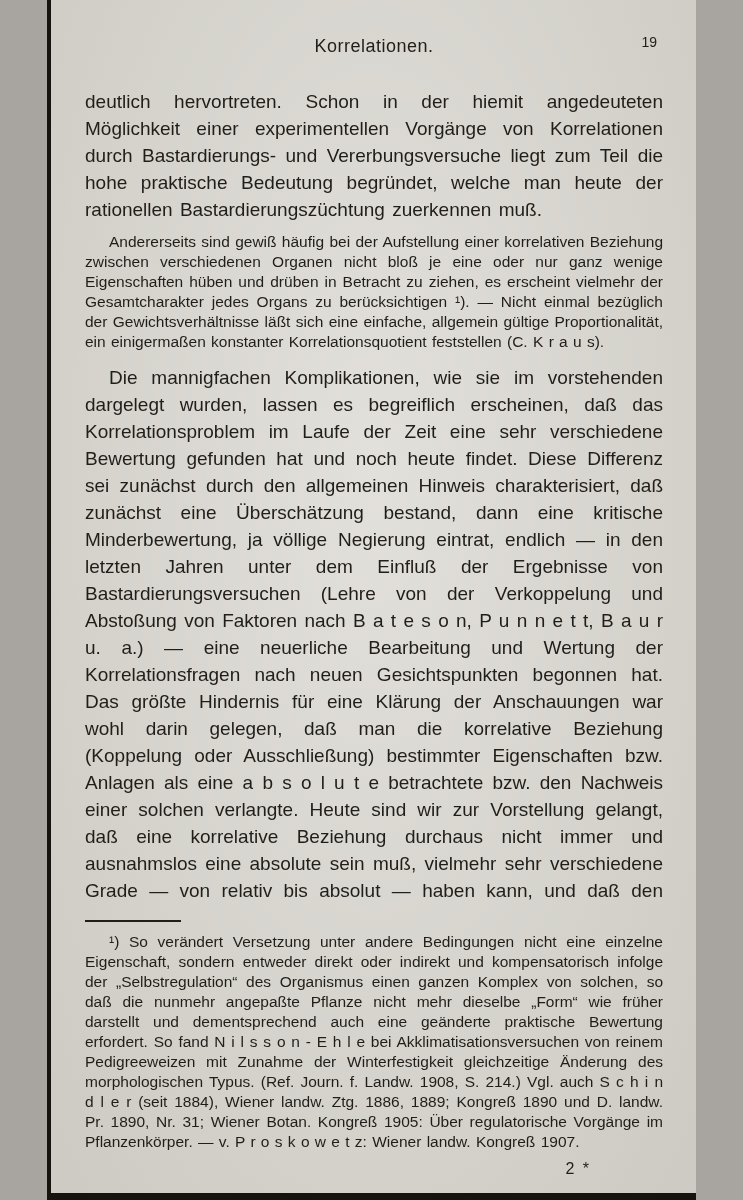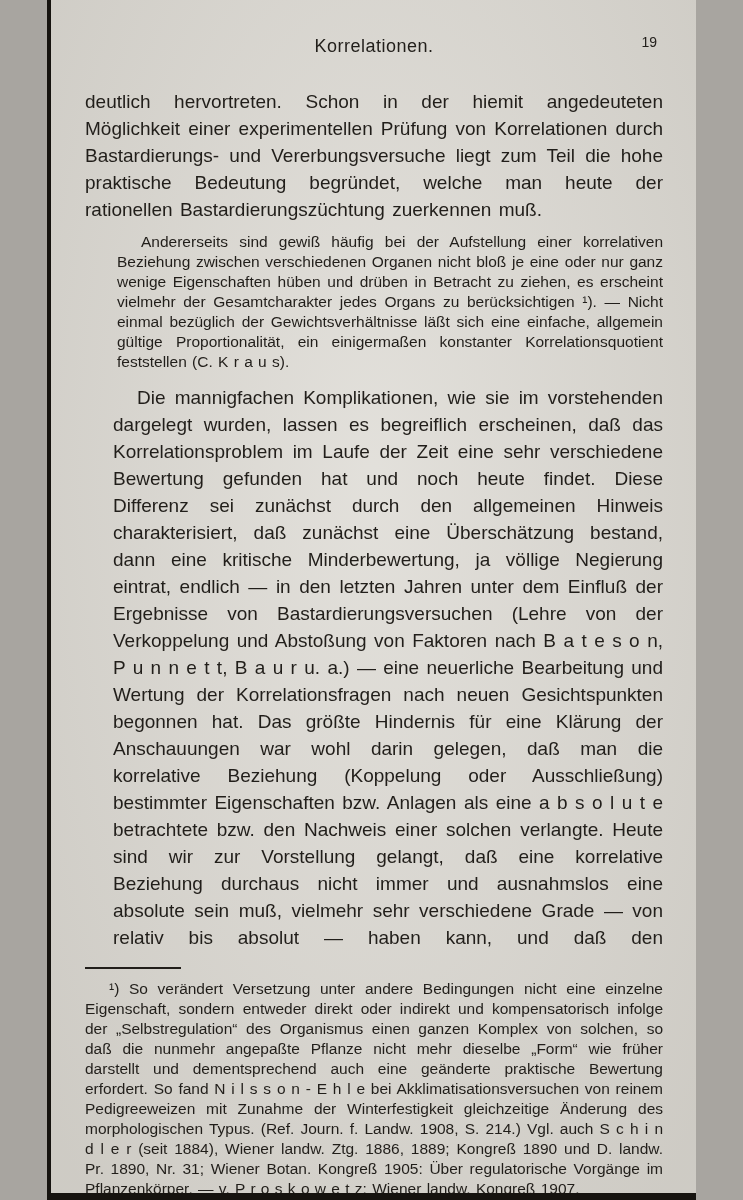--- a/index.html
+++ b/index.html
@@ -50,22 +50,22 @@
     font-size: 19px;
     line-height: 27px;
     word-spacing: 2px;
   }
   .small {
     font-size: 15.5px;
     line-height: 20px;
     word-spacing: 1px;
   }
   .indent { text-indent: 24px; }
-  .gap-top-sm { margin-top: 9px; margin-left: 32px; }
-  .gap-top-md { margin-top: 12px; margin-left: 28px; }
+  .gap-top-sm { margin-top: 9px; }
+  .gap-top-md { margin-top: 12px; }
   .last-justified { text-align-last: justify; }
   .footnote-rule {
     width: 96px;
     height: 2px;
     background: #211e1a;
     margin: 16px 0 10px 0;
   }
   .signature {
     text-align: right;
     padding-right: 72px;
@@ -77,21 +77,21 @@
 </head>
 <body>
 
 <div class="page">
 
   <div class="header">
     <span class="running-title">Korrelationen.</span>
     <span class="page-number">19</span>
   </div>
 
-  <p class="main">deutlich hervortreten. Schon in der hiemit angedeuteten Möglichkeit einer experimentellen Prüfung von Korrelationen durch Bastardierungs- und Vererbungsversuche liegt zum Teil die hohe praktische Bedeutung begründet, welche man heute der rationellen Bastardierungszüchtung zuerkennen muß.</p>
+  <p class="main">deutlich hervortreten. Schon in der hiemit angedeuteten Möglichkeit einer experimentellen Vorgänge von Korrelationen durch Bastardierungs- und Vererbungsversuche liegt zum Teil die hohe praktische Bedeutung begründet, welche man heute der rationellen Bastardierungszüchtung zuerkennen muß.</p>
 
   <p class="small indent gap-top-sm">Andererseits sind gewiß häufig bei der Aufstellung einer korrelativen Beziehung zwischen verschiedenen Organen nicht bloß je eine oder nur ganz wenige Eigenschaften hüben und drüben in Betracht zu ziehen, es erscheint vielmehr der Gesamtcharakter jedes Organs zu berücksichtigen ¹). — Nicht einmal bezüglich der Gewichtsverhältnisse läßt sich eine einfache, allgemein gültige Proportionalität, ein einigermaßen konstanter Korrelationsquotient feststellen (C. K r a u s).</p>
 
   <p class="main indent gap-top-md last-justified">Die mannigfachen Komplikationen, wie sie im vorstehenden dargelegt wurden, lassen es begreiflich erscheinen, daß das Korrelationsproblem im Laufe der Zeit eine sehr verschiedene Bewertung gefunden hat und noch heute findet. Diese Differenz sei zunächst durch den allgemeinen Hinweis charakterisiert, daß zunächst eine Überschätzung bestand, dann eine kritische Minderbewertung, ja völlige Negierung eintrat, endlich — in den letzten Jahren unter dem Einfluß der Ergebnisse von Bastardierungsversuchen (Lehre von der Verkoppelung und Abstoßung von Faktoren nach B a t e s o n, P u n n e t t, B a u r u. a.) — eine neuerliche Bearbeitung und Wertung der Korrelationsfragen nach neuen Gesichtspunkten begonnen hat. Das größte Hindernis für eine Klärung der Anschauungen war wohl darin gelegen, daß man die korrelative Beziehung (Koppelung oder Ausschließung) bestimmter Eigenschaften bzw. Anlagen als eine a b s o l u t e betrachtete bzw. den Nachweis einer solchen verlangte. Heute sind wir zur Vorstellung gelangt, daß eine korrelative Beziehung durchaus nicht immer und ausnahmslos eine absolute sein muß, vielmehr sehr verschiedene Grade — von relativ bis absolut — haben kann, und daß den</p>
 
   <div class="footnote-rule"></div>
 
   <p class="small indent">¹) So verändert Versetzung unter andere Bedingungen nicht eine einzelne Eigenschaft, sondern entweder direkt oder indirekt und kompensatorisch infolge der „Selbstregulation“ des Organismus einen ganzen Komplex von solchen, so daß die nunmehr angepaßte Pflanze nicht mehr dieselbe „Form“ wie früher darstellt und dementsprechend auch eine geänderte praktische Bewertung erfordert. So fand N i l s s o n - E h l e bei Akklimatisationsversuchen von reinem Pedigreeweizen mit Zunahme der Winterfestigkeit gleichzeitige Änderung des morphologischen Typus. (Ref. Journ. f. Landw. 1908, S. 214.) Vgl. auch S c h i n d l e r (seit 1884), Wiener landw. Ztg. 1886, 1889; Kongreß 1890 und D. landw. Pr. 1890, Nr. 31; Wiener Botan. Kongreß 1905: Über regulatorische Vorgänge im Pflanzenkörper. — v. P r o s k o w e t z: Wiener landw. Kongreß 1907.</p>
 
   <div class="signature">2 *</div>

